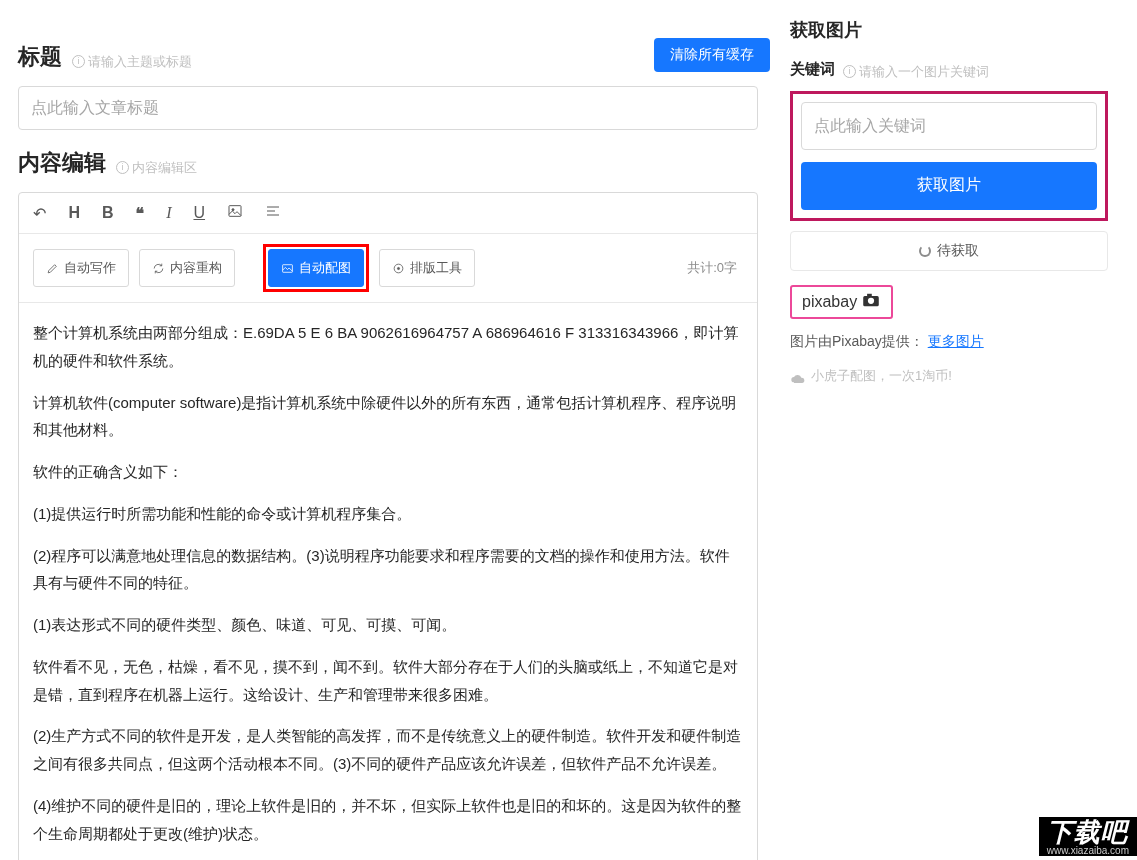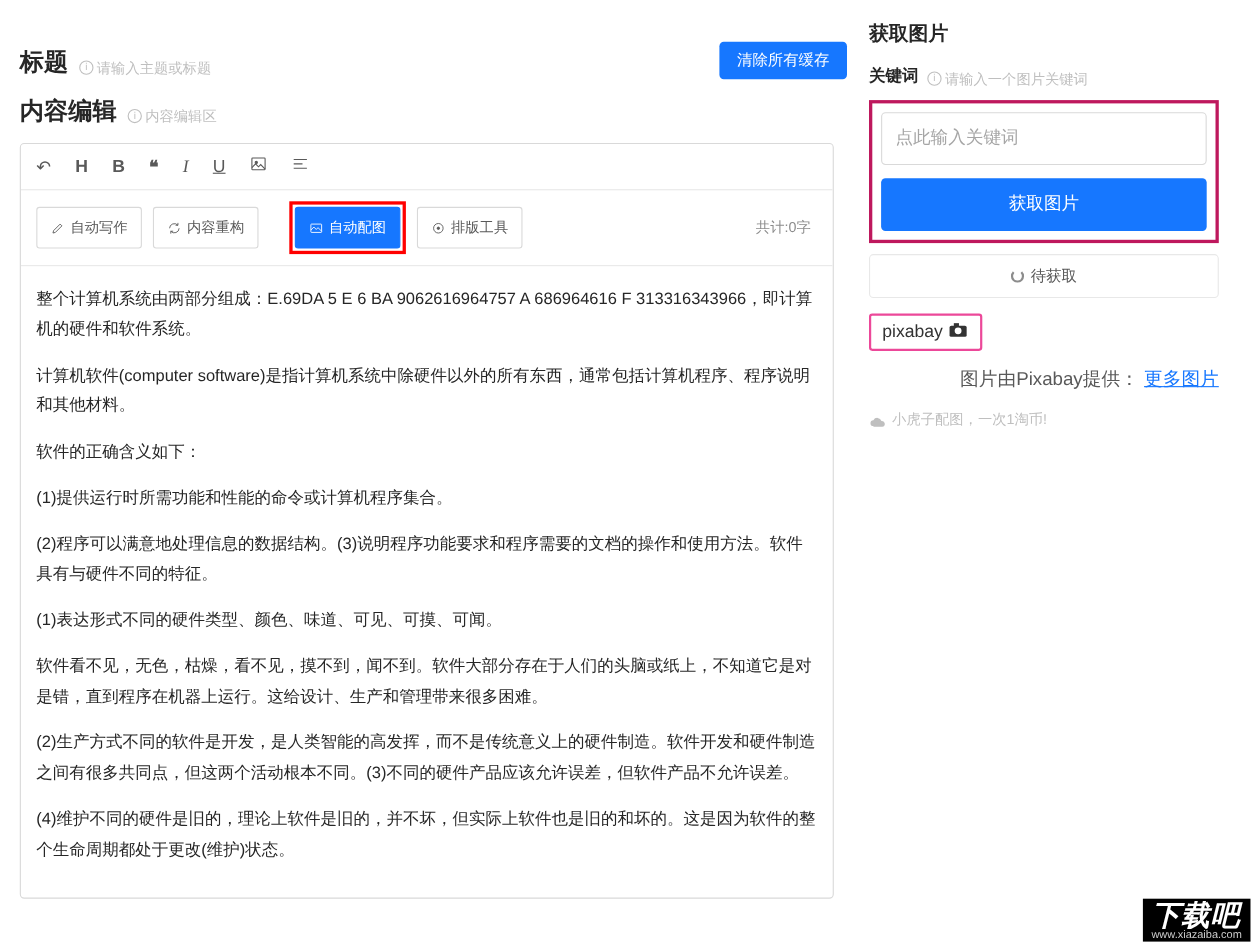--- a/index.html
+++ b/index.html
@@ -222,24 +222,23 @@
   gap: 4px;
   font-size: 16px;
   font-weight: 500;
   color: #333;
   margin-bottom: 14px;
 }
 .camera-icon {
   font-size: 14px;
 }
 .provider-line {
-  font-size: 17px;
+  font-size: 14px;
   color: #595959;
   margin-bottom: 16px;
-  text-align: right;
 }
 .provider-line a {
   color: #1677ff;
   text-decoration: underline;
   cursor: pointer;
 }
 .credit-line {
   font-size: 13px;
   color: #bfbfbf;
   display: flex;
@@ -287,20 +286,21 @@
       <div class="section-title-wrap">
         <span class="section-title">标题</span>
         <span class="section-hint">
           <span class="hint-icon">i</span>
           <span>请输入主题或标题</span>
         </span>
       </div>
       <button class="btn-primary">清除所有缓存</button>
     </div>
 
+    <input class="title-input" placeholder="点此输入文章标题" style="">
 
     <div class="section-title-wrap" style="margin-bottom:14px">
       <span class="section-title">内容编辑</span>
       <span class="section-hint">
         <span class="hint-icon">i</span>
         <span>内容编辑区</span>
       </span>
     </div>
 
     <div class="editor-box">

